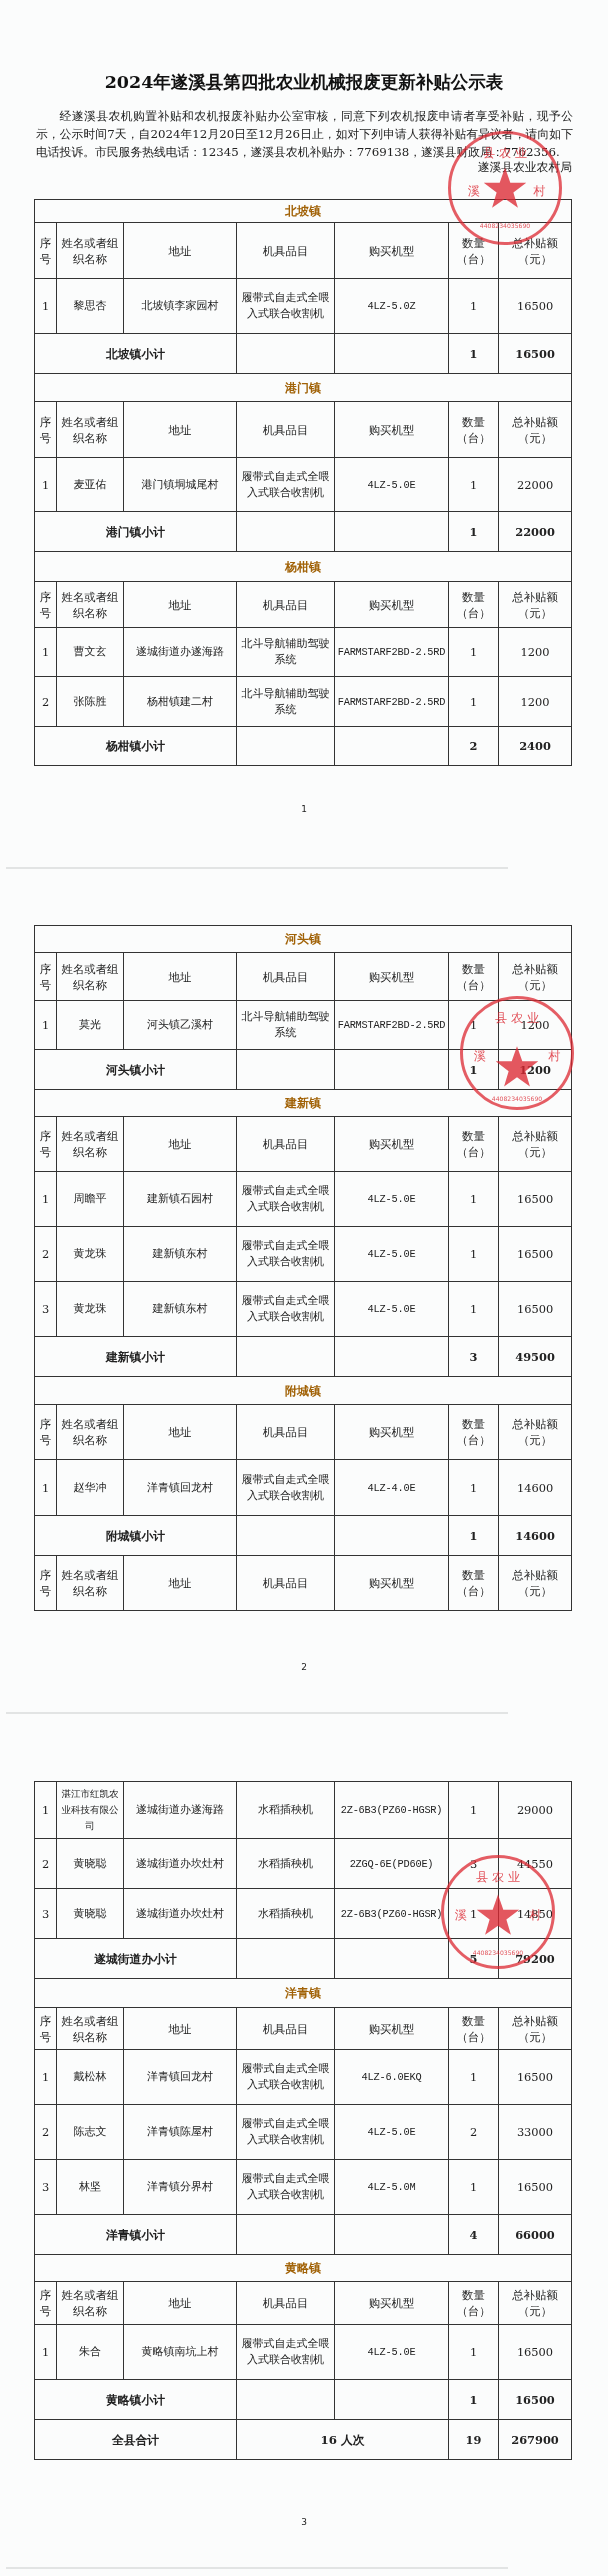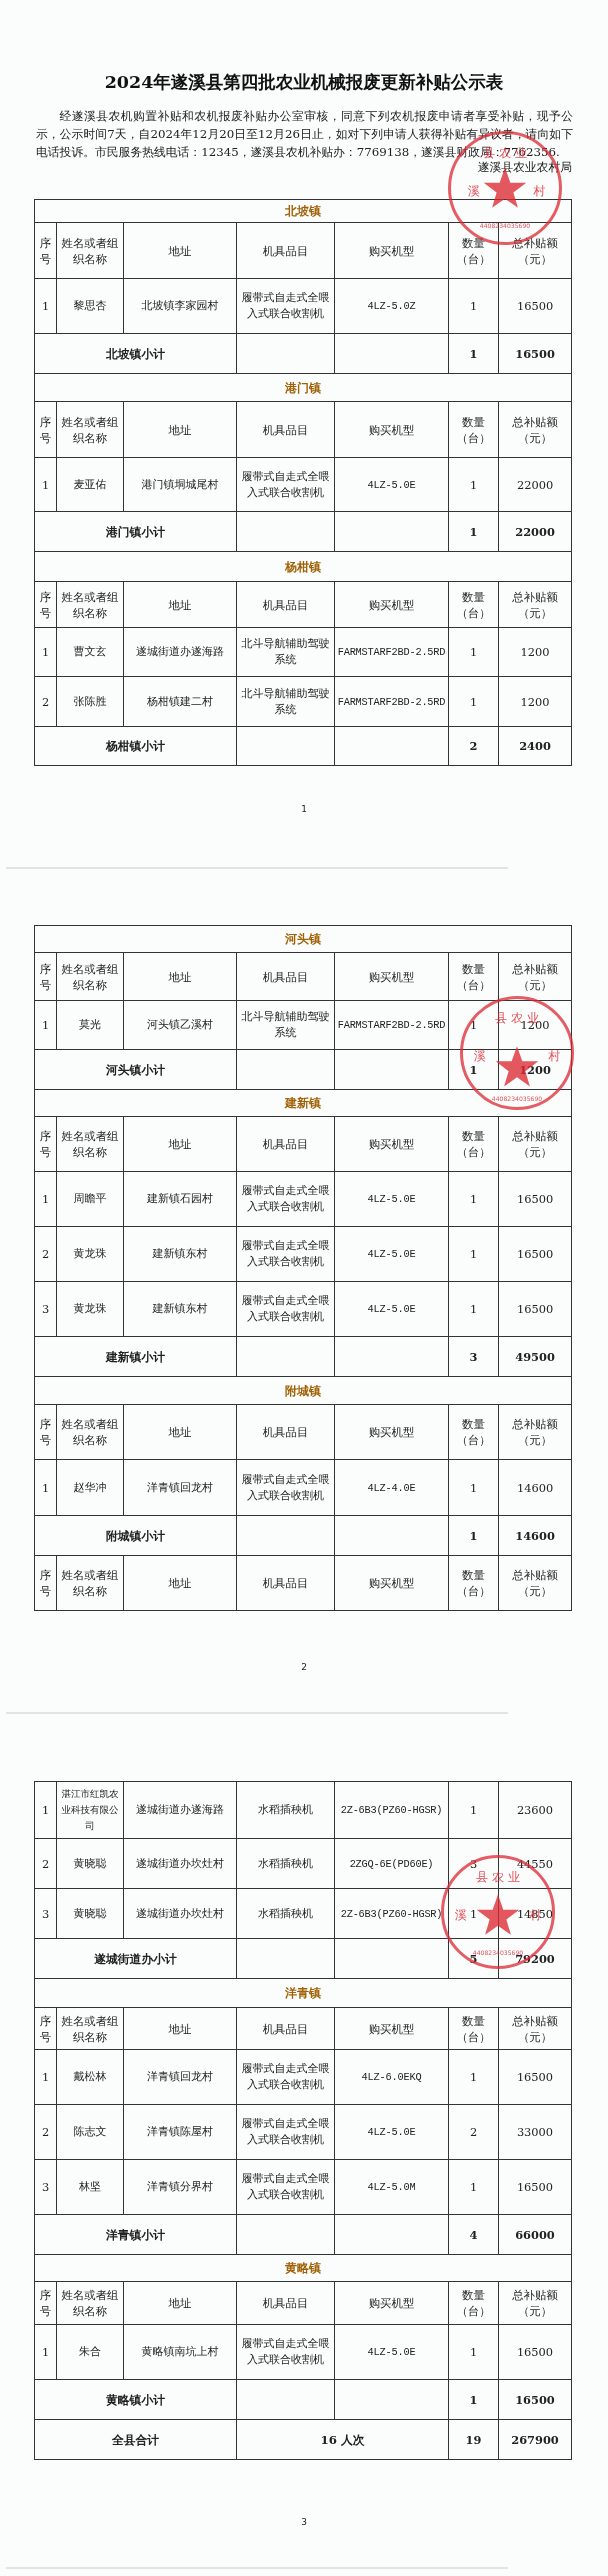--- a/index.html
+++ b/index.html
@@ -337,21 +337,21 @@
   </colgroup>
 
   <tbody>
       <tr style="height:57px">
     <td class="num">1</td>
     <td class="company">湛江市红凯农业科技有限公司</td>
     <td class="addr-small">遂城街道办遂海路</td>
     <td>水稻插秧机</td>
     <td class="mono">2Z-6B3(PZ60-HGSR)</td>
     <td class="num">1</td>
-    <td class="num">23600</td>
+    <td class="num">29000</td>
   </tr>
   <tr style="height:50px">
     <td class="num">2</td>
     <td>黄晓聪</td>
     <td class="addr-small">遂城街道办坎灶村</td>
     <td>水稻插秧机</td>
     <td class="mono">2ZGQ-6E(PD60E)</td>
     <td class="num">3</td>
     <td class="num">44550</td>
   </tr>

